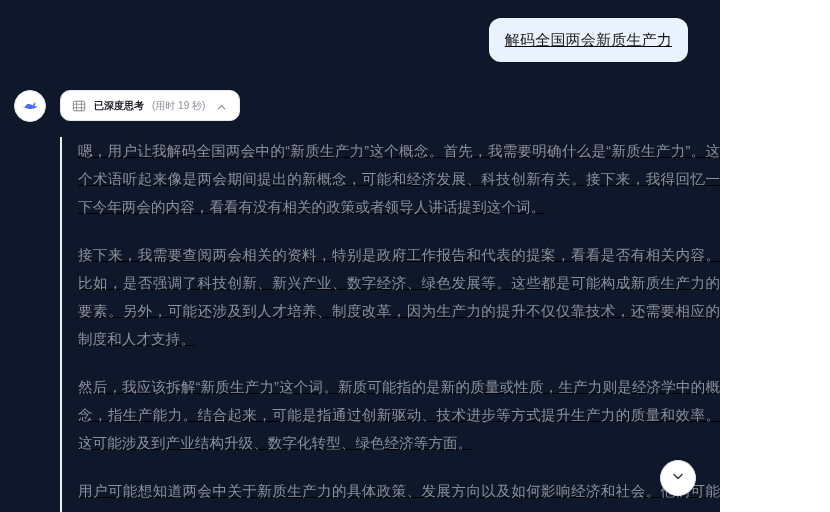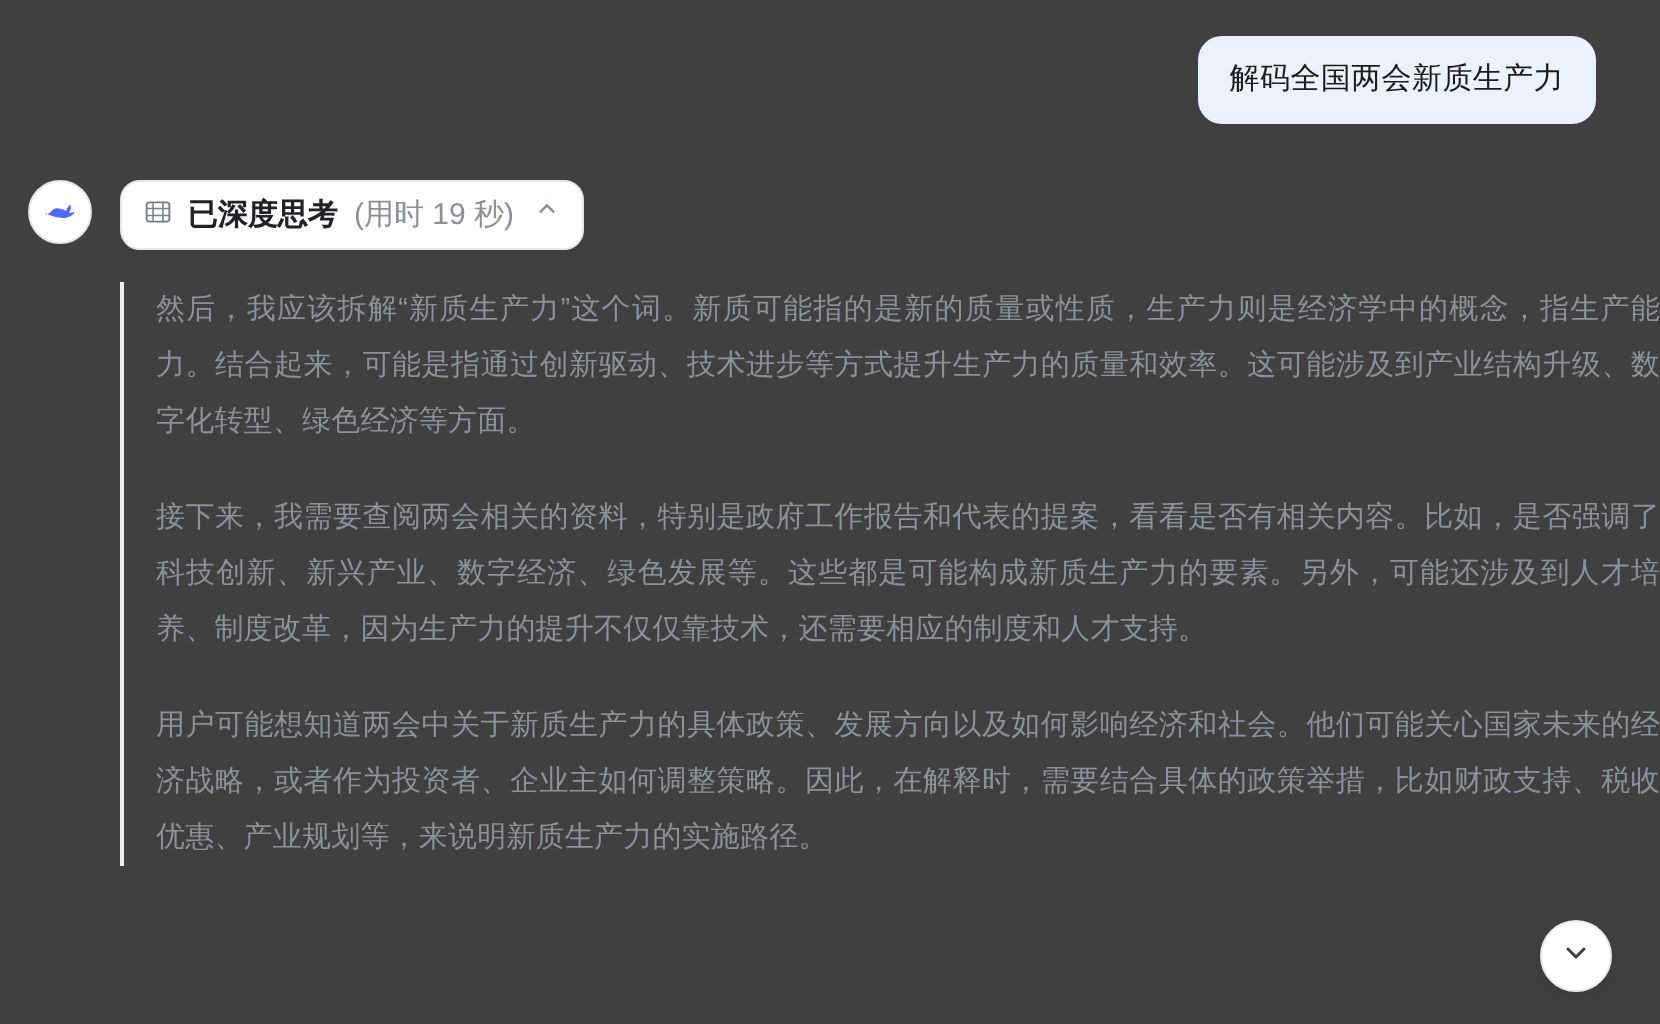--- a/index.html
+++ b/index.html
@@ -9,25 +9,26 @@
   body {
     width: 830px;
     height: 512px;
     background: #ffffff;
     font-family: "Liberation Sans", sans-serif;
     overflow: hidden;
     position: relative;
   }
 
   .chat-root {
-    width: 830px;
+    width: 720px;
     height: 512px;
     position: relative;
-    background: #404040;
+    background: #0f172a;
     box-sizing: border-box;
+    text-decoration: underline;
   }
 
   
   .user-row {
     display: flex;
     justify-content: flex-end;
     padding: 18px 32px 0 0;
   }
   .user-bubble {
     background: #eaf2fe;
@@ -61,27 +62,27 @@
   .avatar svg { display:block; }
 
   .assistant-col {
     margin-left: 14px;
     flex: 1 1 auto;
     min-width: 0;
   }
 
   .thinking-pill {
     display: inline-flex;
-    align-items: flex-start;
+    align-items: flex-end;
     gap: 8px;
     border: 1px solid #e6e8ec;
     background: #ffffff;
     border-radius: 10px;
     padding: 7px 12px 7px 10px;
-    font-size: 15px;
+    font-size: 10px;
     color: #3d3d42;
     box-shadow: 0 1px 2px rgba(16,24,40,0.03);
   }
   .pill-icon {
     width: 15px; height: 15px;
     display: inline-flex;
     align-items: center;
     justify-content: center;
     color: #6b7280;
   }
@@ -161,22 +162,23 @@
         <span class="pill-label">已深度思考</span>
         <span class="pill-sub">(用时 19 秒)</span>
         <span class="pill-chevron">
           <svg width="11" height="11" viewBox="0 0 12 12" fill="none" xmlns="http://www.w3.org/2000/svg">
             <path d="M2.5 7.5L6 4l3.5 3.5" stroke="#868c96" stroke-width="1.3" stroke-linecap="round" stroke-linejoin="round"></path>
           </svg>
         </span>
       </div>
 
       <div class="reasoning">
+        <p>嗯，用户让我解码全国两会中的“新质生产力”这个概念。首先，我需要明确什么是“新质生产力”。这个术语听起来像是两会期间提出的新概念，可能和经济发展、科技创新有关。接下来，我得回忆一下今年两会的内容，看看有没有相关的政策或者领导人讲话提到这个词。</p>
+        <p>接下来，我需要查阅两会相关的资料，特别是政府工作报告和代表的提案，看看是否有相关内容。比如，是否强调了科技创新、新兴产业、数字经济、绿色发展等。这些都是可能构成新质生产力的要素。另外，可能还涉及到人才培养、制度改革，因为生产力的提升不仅仅靠技术，还需要相应的制度和人才支持。</p>
         <p>然后，我应该拆解“新质生产力”这个词。新质可能指的是新的质量或性质，生产力则是经济学中的概念，指生产能力。结合起来，可能是指通过创新驱动、技术进步等方式提升生产力的质量和效率。这可能涉及到产业结构升级、数字化转型、绿色经济等方面。</p>
-        <p>接下来，我需要查阅两会相关的资料，特别是政府工作报告和代表的提案，看看是否有相关内容。比如，是否强调了科技创新、新兴产业、数字经济、绿色发展等。这些都是可能构成新质生产力的要素。另外，可能还涉及到人才培养、制度改革，因为生产力的提升不仅仅靠技术，还需要相应的制度和人才支持。</p>
         <p>用户可能想知道两会中关于新质生产力的具体政策、发展方向以及如何影响经济和社会。他们可能关心国家未来的经济战略，或者作为投资者、企业主如何调整策略。因此，在解释时，需要结合具体的政策举措，比如财政支持、税收优惠、产业规划等，来说明新质生产力的实施路径。</p>
       </div>
 
     </div>
   </div>
 
   <div class="scroll-down">
     <span>
       <svg width="16" height="16" viewBox="0 0 16 16" fill="none" xmlns="http://www.w3.org/2000/svg">
         <path d="M4 6.5L8 10.5L12 6.5" stroke="#3b3d42" stroke-width="1.5" stroke-linecap="round" stroke-linejoin="round"></path>

